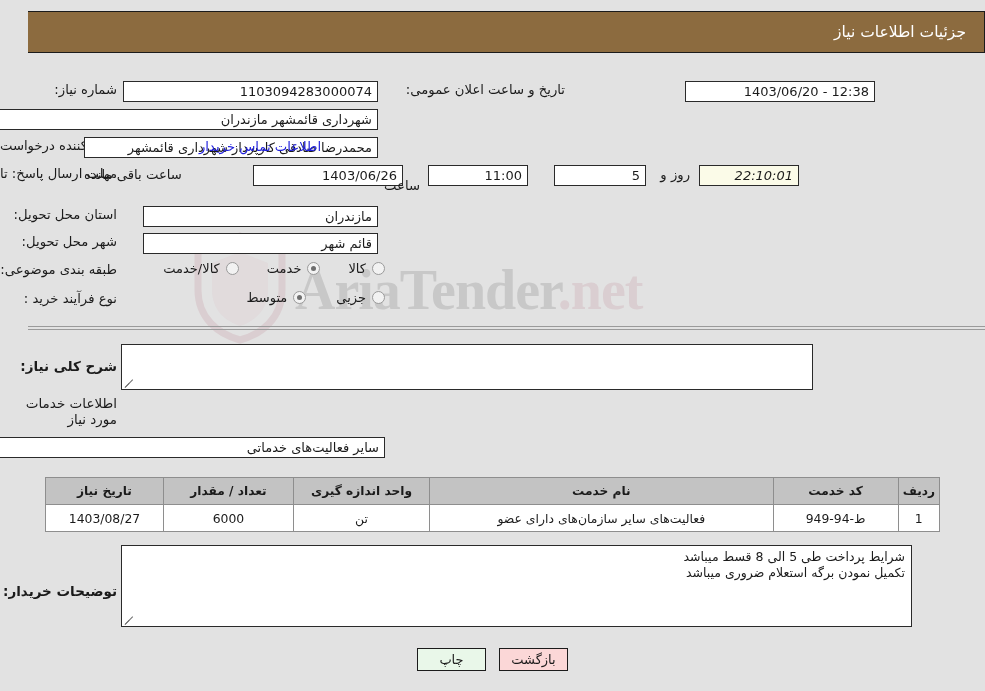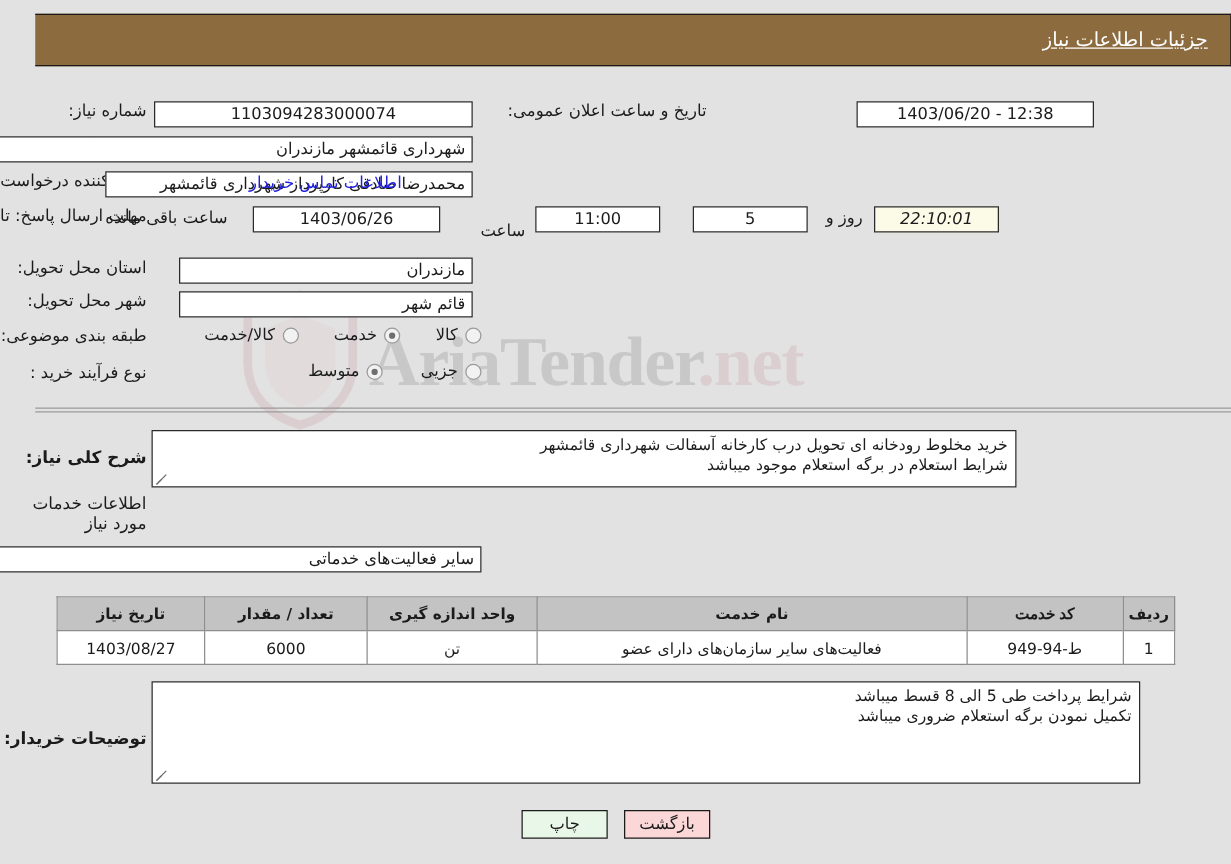--- a/index.html
+++ b/index.html
@@ -28,21 +28,20 @@
     border-left: none;
     display: flex;
     align-items: center;
     justify-content: flex-start;
     padding-right: 18px;
   }
   .title-bar .t {
     color: #ffffff;
     font-size: 15.5px;
     letter-spacing: .2px;
-    text-decoration: underline;
   }
 
   
   .watermark {
     position: absolute;
     left: 0; top: 180px;
     width: 985px; height: 200px;
     pointer-events: none;
     z-index: 0;
     opacity: .30;
@@ -94,21 +93,21 @@
   }
   .lbl-b { font-weight: bold; font-size: 13.5px; }
   .fld {
     background: #ffffff;
     border: 1px solid #2a2a2a;
     height: 21px;
     line-height: 19px;
     font-size: 13px;
     color: #1b1b1b;
     padding: 0 5px;
-    text-align: center;
+    text-align: right;
     overflow: hidden;
   }
   .fld.right { text-align: right; }
   .fld.timer { background: #fbfbe8; }
   .plain {
     font-size: 13.2px;
     color: #1b1b1b;
   }
   .link {
     color: #2020dd;
@@ -265,21 +264,21 @@
     <span class="lbl">ایجاد کننده درخواست:</span>
   </div>
   <div class="fld right" style="position:absolute; right:607px; top:137px; width:294px; z-index:3;">محمدرضا صادقی کارپرداز شهرداری قائمشهر مازندران</div>
   <div class="row" style="left:199px; top:139px; z-index:3;">
     <span class="link">اطلاعات تماس خریدار</span>
   </div>
 
   <div class="row" style="right:868px; top:166px; width:112px; display:block; line-height:15px;">
     <span class="lbl" style="display:block; text-align:right;">مهلت ارسال پاسخ: تا تاریخ:</span>
   </div>
-  <div class="fld" style="position:absolute; right:633px; top:165px; width:150px; z-index:3;">1403/06/26</div>
+  <div class="fld" style="position:absolute; right:582px; top:165px; width:150px; z-index:3;">1403/06/26</div>
   <div class="row" style="right:565px; top:178px; z-index:3;">
     <span class="plain">ساعت</span>
   </div>
   <div class="fld" style="position:absolute; right:457px; top:165px; width:100px; z-index:3;">11:00</div>
   <div class="fld" style="position:absolute; right:339px; top:165px; width:92px; z-index:3;">5</div>
   <div class="row" style="right:295px; top:167px; z-index:3;">
     <span class="plain">روز و</span>
   </div>
   <div class="fld timer" style="position:absolute; right:186px; top:165px; width:100px; z-index:3;font-style:italic;">22:10:01</div>
   <div class="row" style="left:84px; top:167px; z-index:3;">
@@ -327,40 +326,38 @@
       <span class="t">متوسط</span>
     </div>
   </div>
 
   <div class="panel panel-mid"></div>
 
   <div class="row" style="right:868px; top:358px;">
     <span class="lbl lbl-b">شرح کلی نیاز:</span>
   </div>
   <div class="ta" style="position:absolute; right:172px; top:344px; width:692px; height:46px; z-index:3;">
-    <span style="white-space:pre-line; display:block;">خرید مخلوط رودخانه ای تحویل درب کارخانه آسفالت شهرداری قائمشهر
-شرایط استعلام در برگه استعلام موجود میباشد</span>
     <span class="grip">
       <i style="width:11px; left:0; top:9px; transform:rotate(-45deg);"></i>
       <i style="width:6px; left:0; top:9px; transform:rotate(-45deg);"></i>
     </span>
   </div>
 
   <div class="heading" style="right:868px; top:395px;">اطلاعات خدمات مورد نیاز</div>
 
   <div class="row" style="right:868px; top:439px;">
     <span class="lbl lbl-b">گروه خدمت:</span>
   </div>
   <div class="fld right" style="position:absolute; right:600px; top:437px; width:430px; z-index:3;">سایر فعالیت‌های خدماتی</div>
 
   <table class="tbl">
     <thead>
       <tr>
         <th style="width:36px;">ردیف</th>
-        <th style="width:125px;font-family:Liberation Serif, serif;">کد خدمت</th>
+        <th style="width:125px;">کد خدمت</th>
         <th>نام خدمت</th>
         <th style="width:136px;">واحد اندازه گیری</th>
         <th style="width:130px;">تعداد / مقدار</th>
         <th style="width:118px;">تاریخ نیاز</th>
       </tr>
     </thead>
     <tbody>
       <tr>
         <td>1</td>
         <td>ط-94-949</td>

